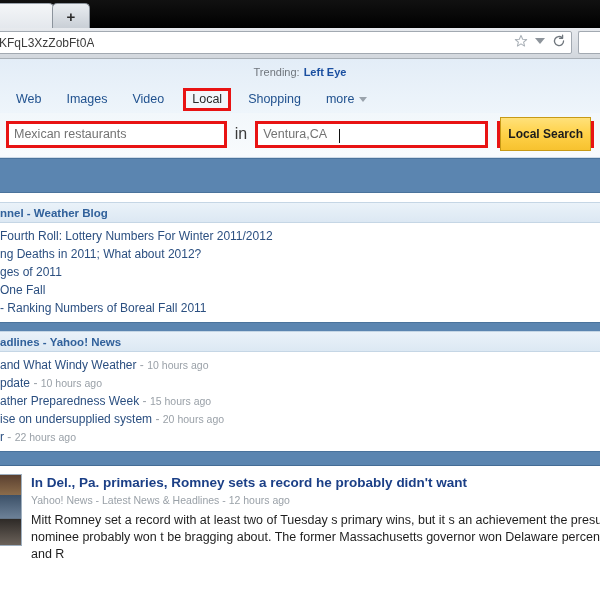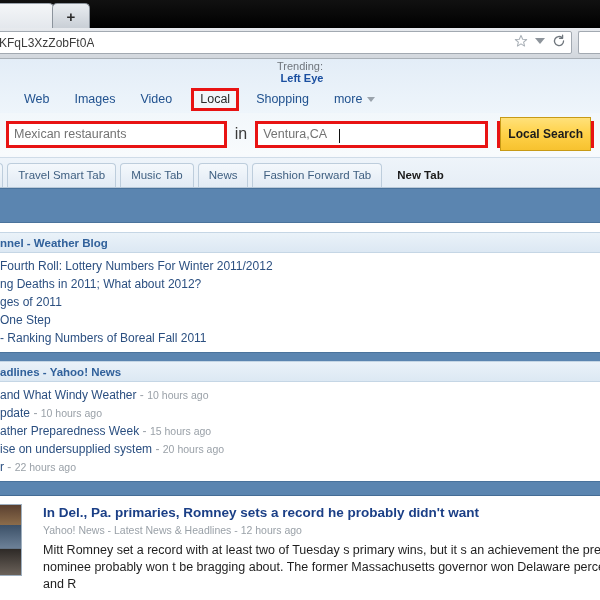--- a/index.html
+++ b/index.html
@@ -122,34 +122,33 @@
     border-bottom: 1px solid #cfdce8;
     padding-bottom: 2px;
   }
   .trending-row {
     height: 26px;
     display: flex;
     align-items: center;
     justify-content: center;
     font-size: 11px;
     color: #7a7f85;
-    flex-direction: column;
   }
   .trending-label { color: #6f757c; }
   .trending-link {
     color: #1a4fa0;
     font-weight: bold;
     margin-left: 4px;
   }
 
   .navrow {
     height: 28px;
     display: flex;
     align-items: center;
-    padding-left: 16px;
+    padding-left: 8px;
     gap: 0px;
     font-size: 12.5px;
   }
   .navitem {
     color: #21528f;
     padding: 2px 17px 2px 8px;
     white-space: nowrap;
   }
   .navitem.active {
     color: #2a2a2a;
@@ -330,21 +329,21 @@
     width: 22px;
     min-width: 22px;
     height: 70px;
     margin-left: -2px;
     border: 1px solid #9fb0c0;
     background:
       linear-gradient(to bottom, #5a4030 0%, #8a6b4a 28%, #3c5168 29%, #6d8198 62%, #2e2a27 63%, #6b625a 100%);
     overflow: hidden;
   }
   .article-body {
-    padding-left: 21px;
+    padding-left: 9px;
     padding-right: 6px;
     flex: 1;
     overflow: hidden;
   }
   .article-title {
     font-size: 13.5px;
     font-weight: bold;
     color: #1b3f86;
     line-height: 17px;
     white-space: nowrap;
@@ -421,46 +420,38 @@
       <span class="inputwrap loc">
         <input class="fakeinput" type="text" readonly="" value="Ventura,CA" style="">
         <span class="caret-blink"></span>
       </span>
       <span class="btnwrap">
         <span class="local-btn">Local Search</span>
       </span>
     </div>
   </div>
 
-  <div class="tabstrip">
-    <span class="mtab clipped">t</span>
-    <span class="mtab">Travel Smart Tab</span>
-    <span class="mtab">Music Tab</span>
-    <span class="mtab">News</span>
-    <span class="mtab">Fashion Forward Tab</span>
-    <span class="mtab newtab">New Tab</span>
-  </div>
 
   <div class="bluebar"></div>
   <div class="whitegap"></div>
 
   <div class="module">
     <div class="module-head">nnel - Weather Blog</div>
     <div class="module-list">
       <div class="row">
         <span>Fourth Roll: Lottery Numbers For Winter 2011/2012</span>
       </div>
       <div class="row">
         <span>ng Deaths in 2011; What about 2012?</span>
       </div>
       <div class="row">
         <span>ges of 2011</span>
       </div>
       <div class="row">
-        <span>One Step</span>
+        <span>One Fall</span>
       </div>
       <div class="row">
         <span>- Ranking Numbers of Boreal Fall 2011</span>
       </div>
     </div>
   </div>
 
   <div class="thinblue"></div>
 
   <div class="module">

